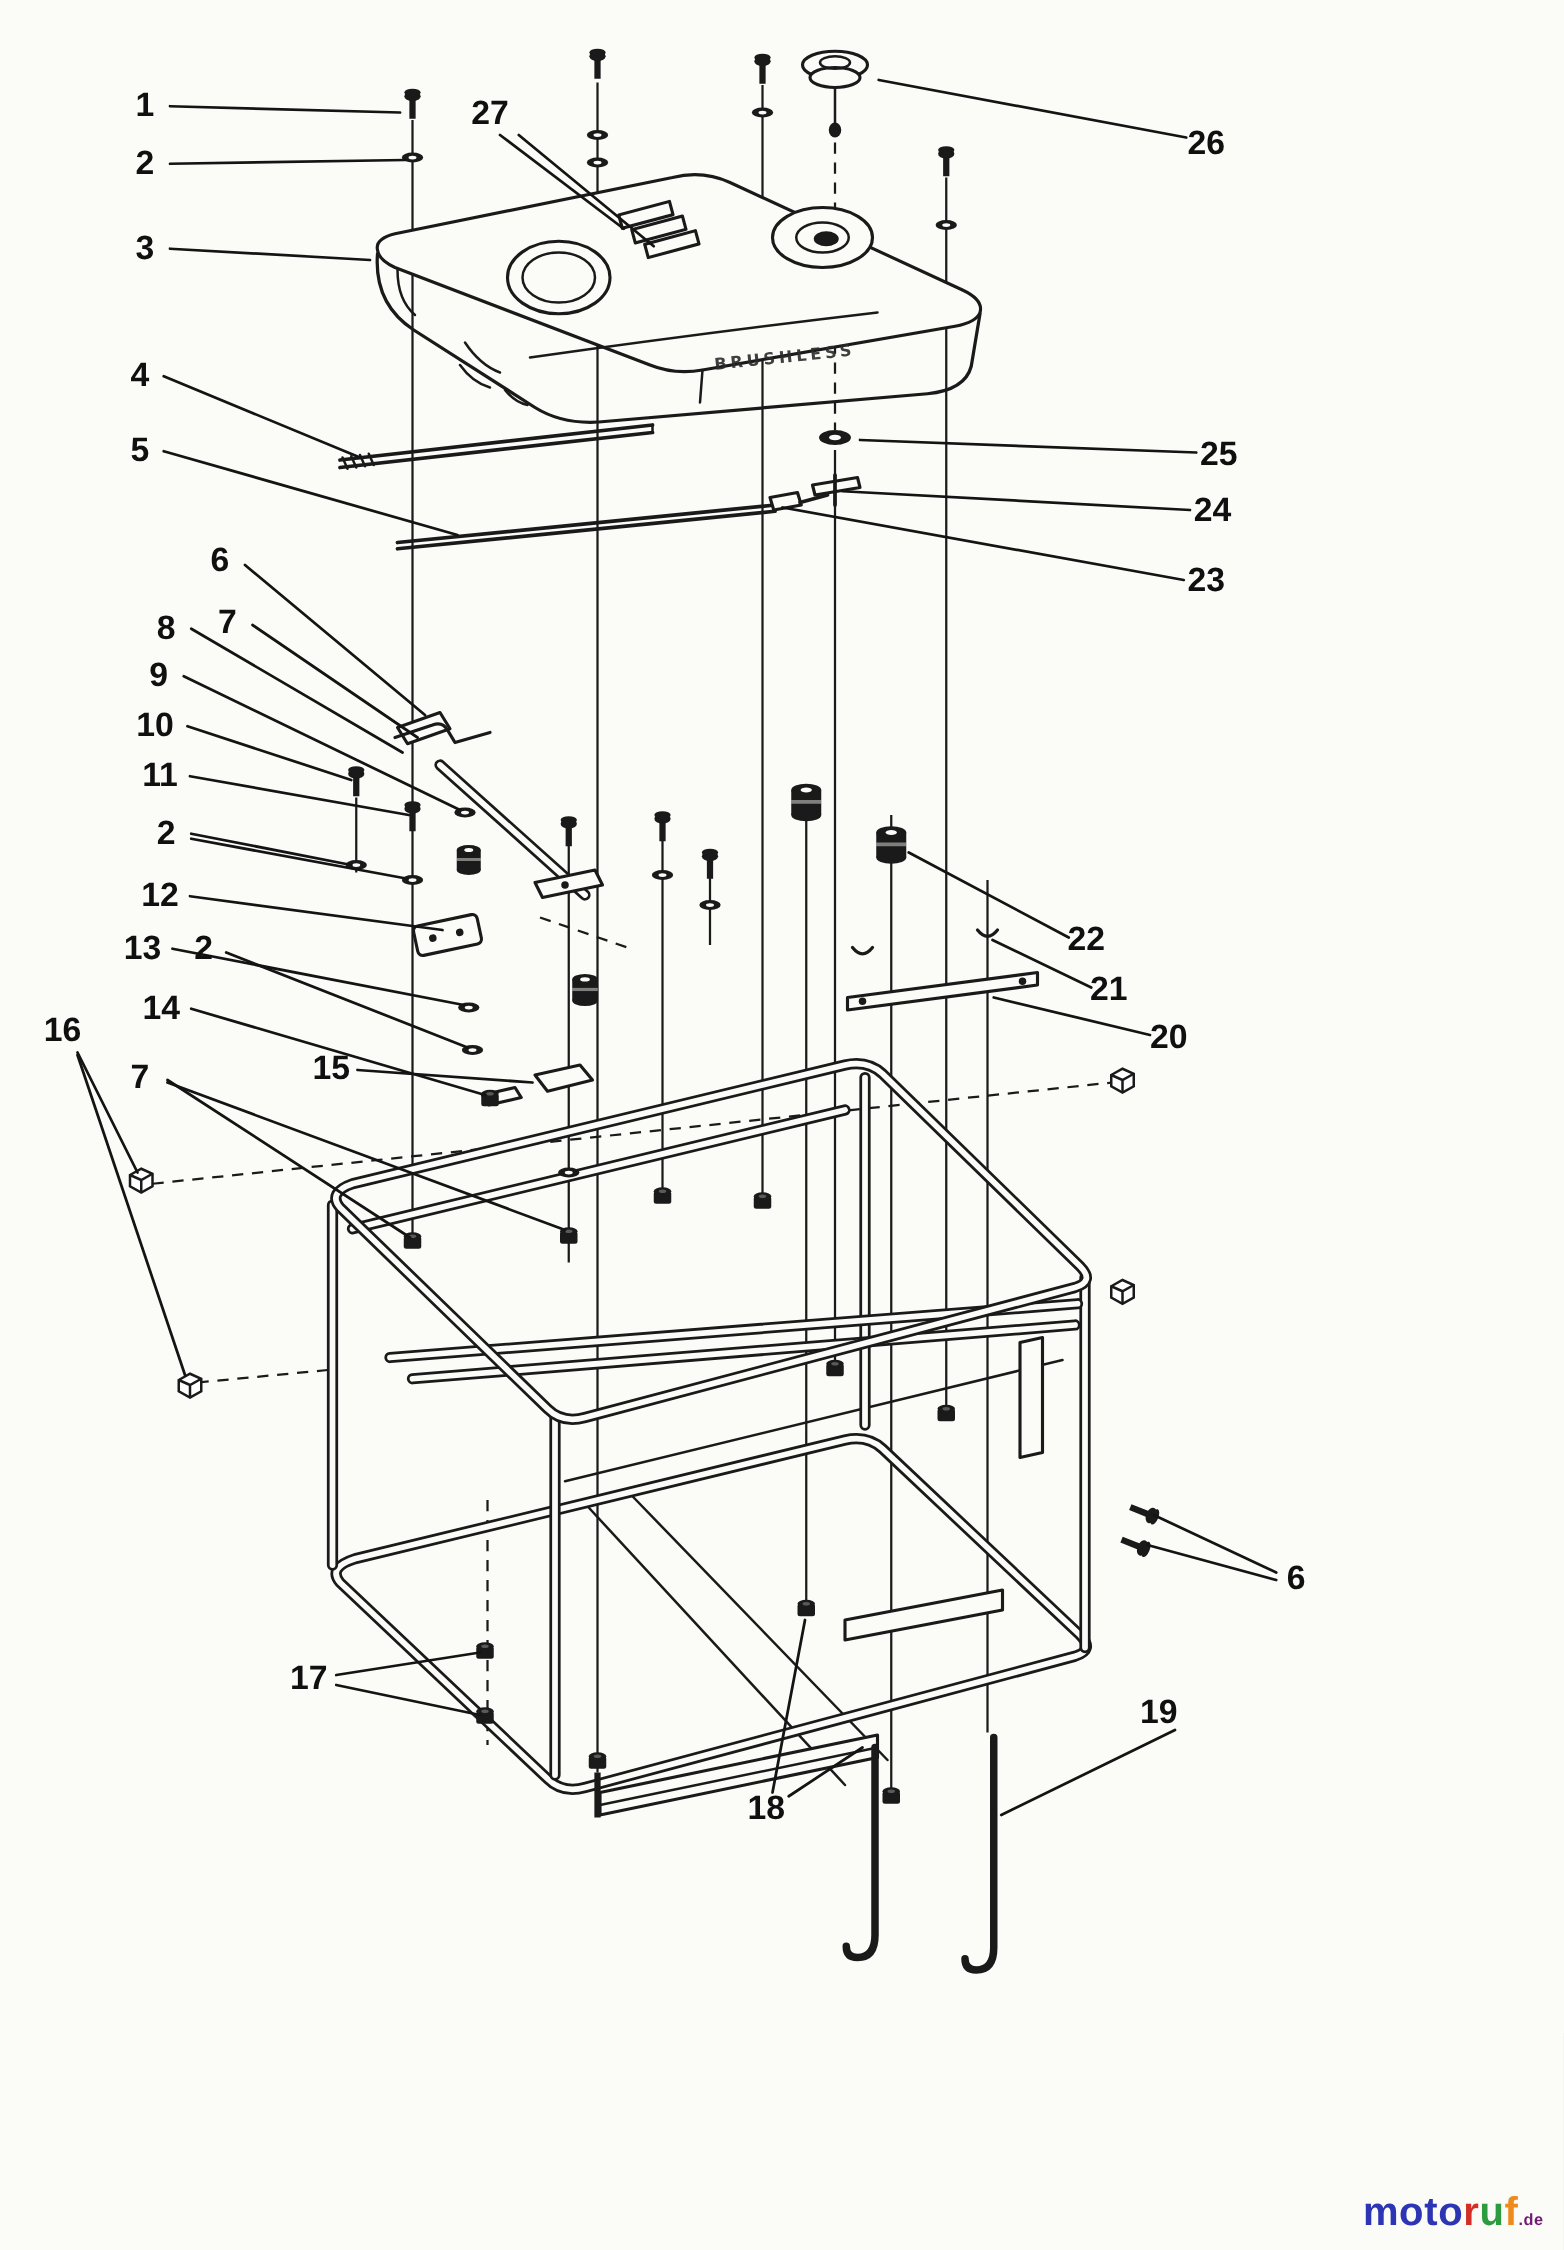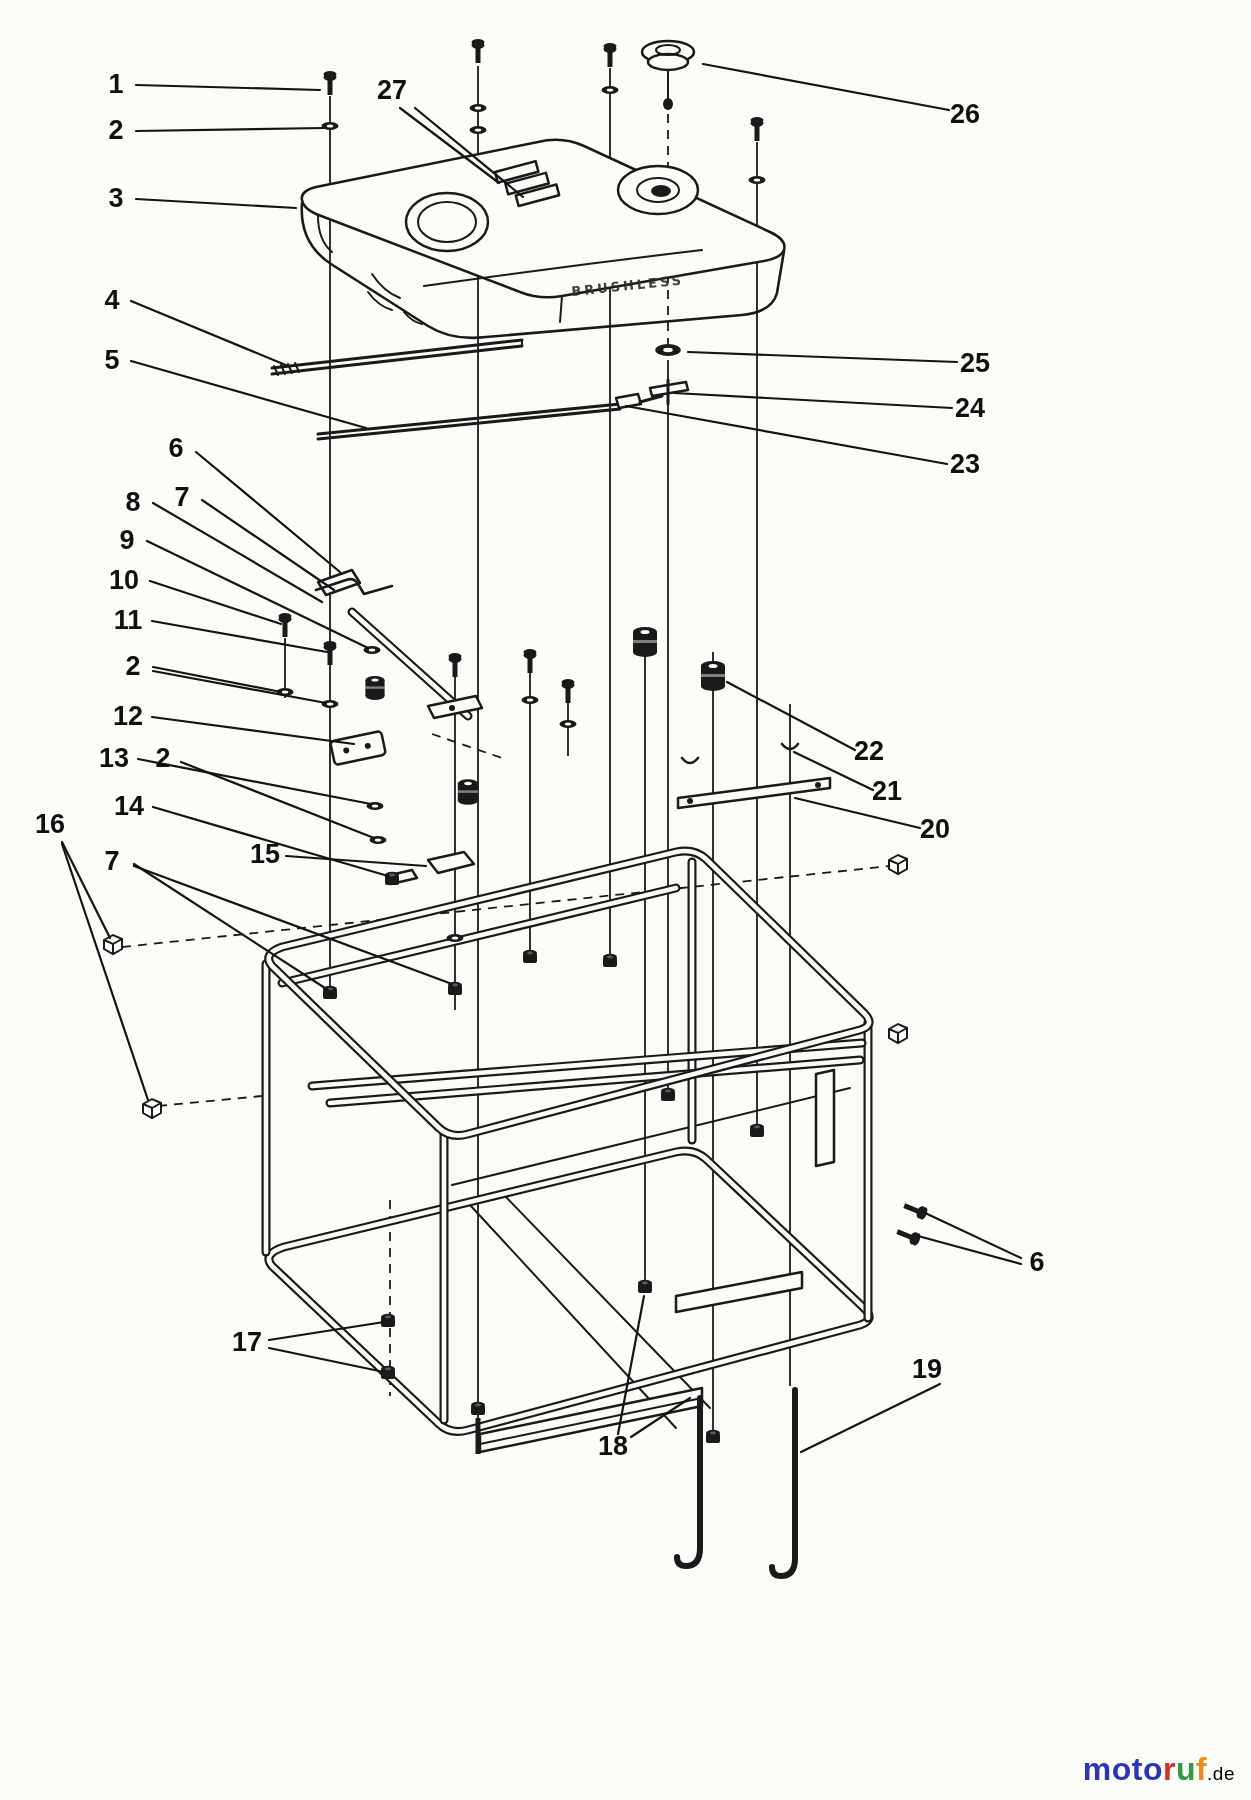--- a/index.html
+++ b/index.html
@@ -19,21 +19,21 @@
   .part{fill:#fbfbf8;stroke:#1a1a1a;stroke-width:2.5;stroke-linejoin:round;}
   .dark{fill:#1a1a1a;}
   .leader{stroke:#141414;stroke-width:2.2;stroke-linecap:round;}
   .callout-num{font:700 27px "Liberation Sans",sans-serif;fill:#101010;}
   .brand{font:700 13px "DejaVu Sans",sans-serif;letter-spacing:3px;fill:#2b2b2b;opacity:.9;}
   .watermark{
     position:absolute;right:16px;bottom:12px;
     font:700 32px "Liberation Sans",sans-serif;letter-spacing:.5px;
     user-select:none;cursor:pointer;
   }
-  .wm-suffix{font-size:19px;color:#000000;font-weight:400;}
+  .wm-suffix{font-size:13px;color:#701a75;font-weight:700;}
 </style>
 </head>
 <body>
 
 <div class="page">
 <svg id="diagram-svg" width="1251" height="1800" viewBox="0 0 1251 1800">
 
   <defs>
     <g id="bolt">
       <rect x="-2.5" y="0" width="5" height="17" fill="#1a1a1a"></rect>

